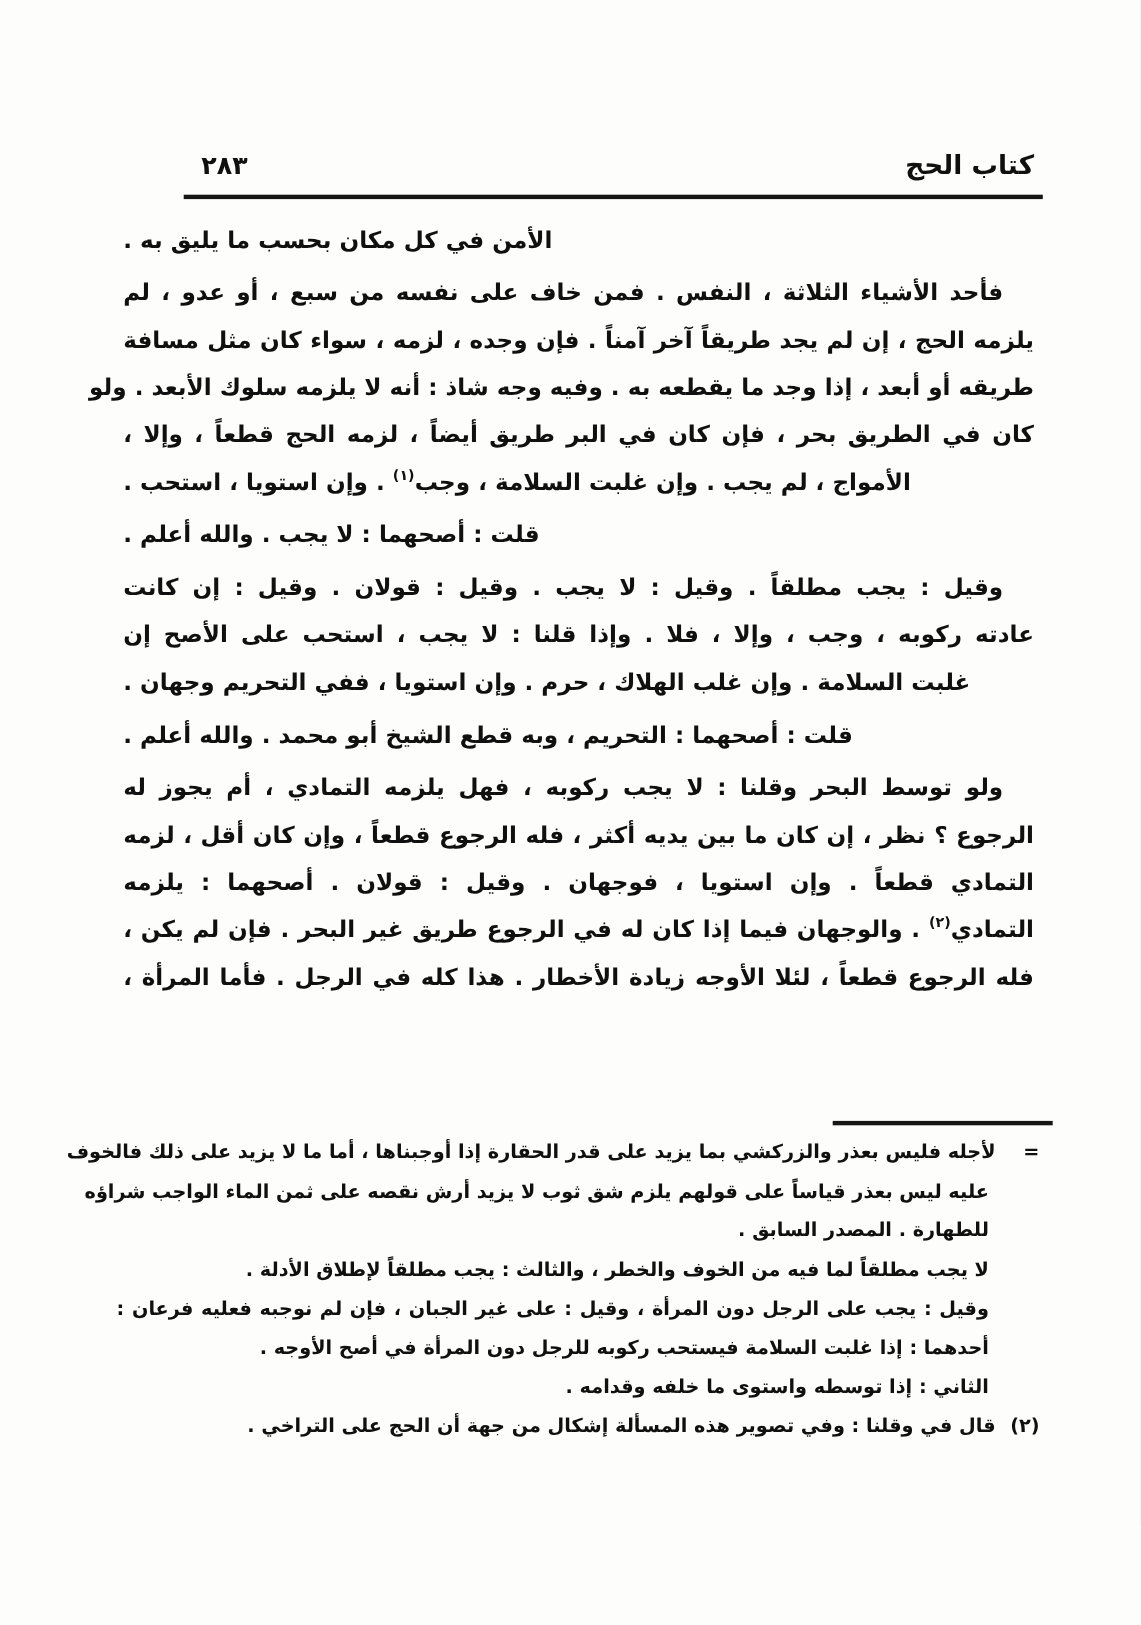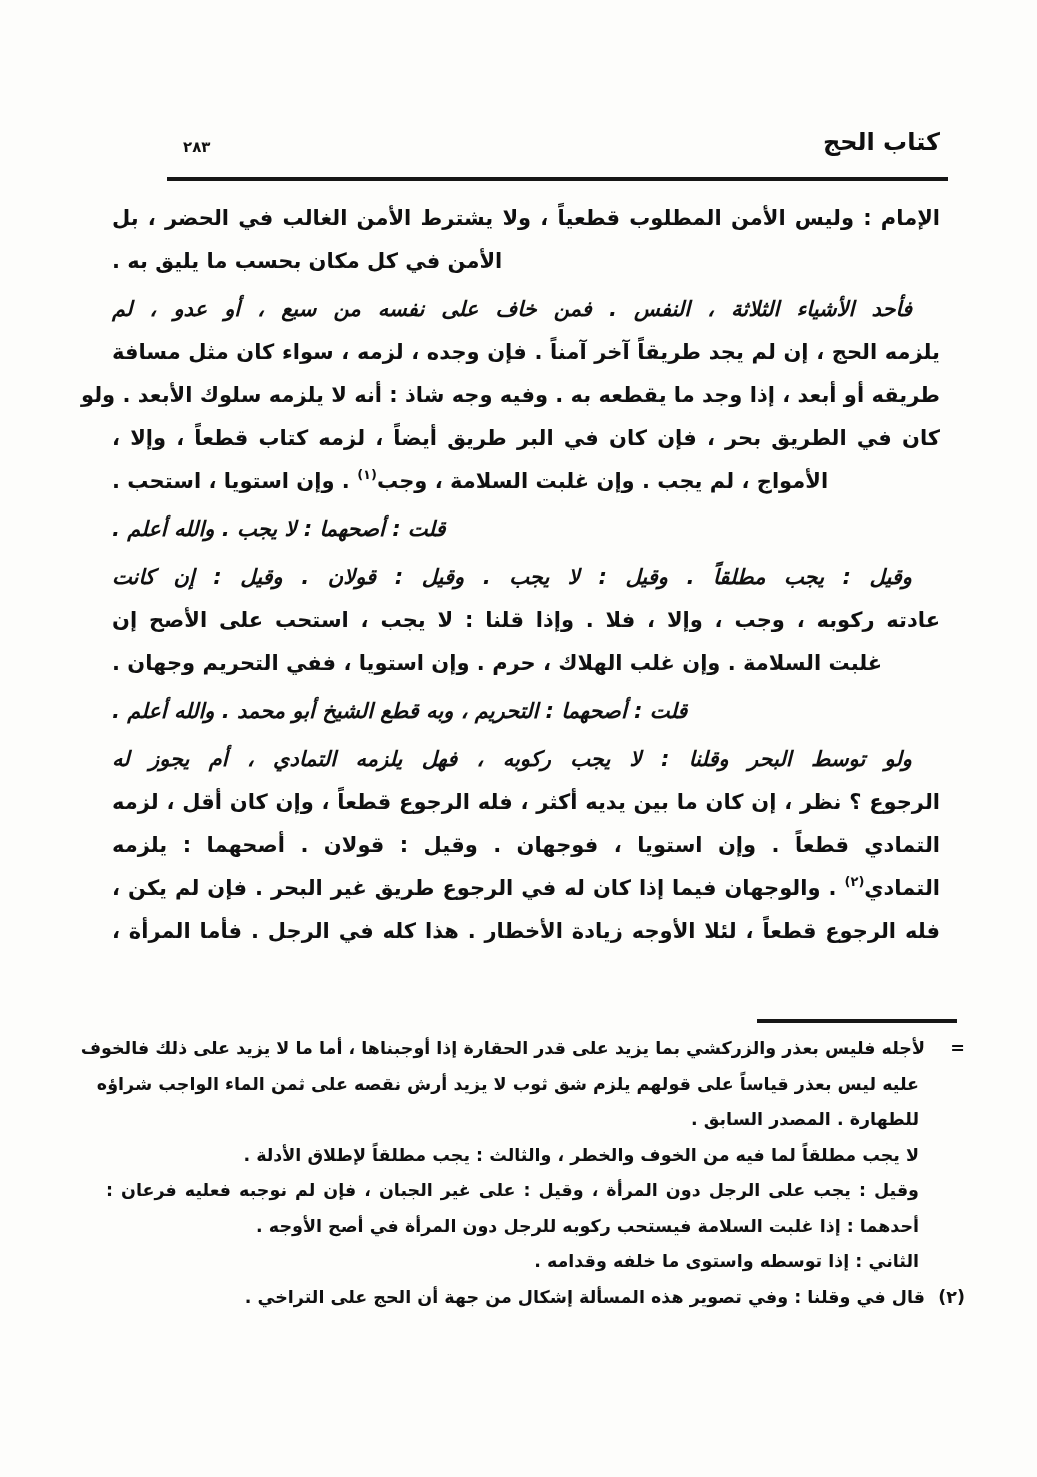--- a/index.html
+++ b/index.html
@@ -13,43 +13,43 @@
     overflow:hidden;
     margin:0 auto;
   }
   
   .hdr{
     position:absolute;top:126px;right:97px;left:183px;
     display:flex;justify-content:space-between;align-items:flex-end;
     font-weight:700;
   }
   .hdr .title{font-size:24px;letter-spacing:-1px;}
-  .hdr .pnum{font-size:15px;margin-top:12px;}
+  .hdr .pnum{font-size:23px;margin-top:12px;}
   .hdr-rule{
     position:absolute;top:177px;right:89px;left:167px;height:4px;
     background:#161616;
   }
   
   .body{
     position:absolute;top:192px;right:97px;left:112px;
     font-size:21px;line-height:43px;font-weight:700;
   }
   .body p{margin:0 0 5px 0;}
   .body p:last-child{margin-bottom:0;}
   .ln{white-space:nowrap;text-align:left;}
   .ln.j{text-align:justify;text-align-last:justify;}
-  .ln.ind{text-indent:28px;font-style:italic;}
+  .ln.ind{text-indent:28px;}
   sup.ref{font-size:13px;line-height:0;vertical-align:9px;font-weight:700;}
   
   .fn-sep{
     position:absolute;top:1019px;right:80px;width:200px;height:4px;
     background:#161616;
   }
   .fns{
-    position:absolute;top:1031px;right:72px;left:106px;
+    position:absolute;top:1031px;right:92px;left:106px;
     font-size:17.5px;line-height:35.5px;font-weight:700;
   }
   .fns .ln{white-space:nowrap;text-align:right;}
   .fns .ln.j{text-align:justify;text-align-last:justify;}
   .fns .ln.cont{padding-right:46px;}
   .fn-marker{display:inline-block;min-width:40px;text-align:right;}
 </style>
 </head>
 <body>
 
@@ -57,29 +57,28 @@
 
   <div class="hdr">
     <div class="title">كتاب الحج</div>
     <div class="pnum">٢٨٣</div>
   </div>
   <div class="hdr-rule"></div>
 
   <div class="body">
     <p>
       </p>
-      <div class="ln j">الإمام : وليس الأمن المطلوب قطعياً ، ولا يشترط الأمن الغالب في الحضر ، بل</div>
       <div class="ln">الأمن في كل مكان بحسب ما يليق به .</div>
     <p></p>
     <p>
       </p>
       <div class="ln j ind">فأحد الأشياء الثلاثة ، النفس . فمن خاف على نفسه من سبع ، أو عدو ، لم</div>
       <div class="ln j">يلزمه الحج ، إن لم يجد طريقاً آخر آمناً . فإن وجده ، لزمه ، سواء كان مثل مسافة</div>
       <div class="ln j">طريقه أو أبعد ، إذا وجد ما يقطعه به . وفيه وجه شاذ : أنه لا يلزمه سلوك الأبعد . ولو</div>
-      <div class="ln j">كان في الطريق بحر ، فإن كان في البر طريق أيضاً ، لزمه كتاب قطعاً ، وإلا ،</div>
+      <div class="ln j">كان في الطريق بحر ، فإن كان في البر طريق أيضاً ، لزمه الحج قطعاً ، وإلا ،</div>
       <div class="ln"><span>الأمواج ، لم يجب . وإن غلبت السلامة ، وجب</span><sup class="ref">(١)</sup><span> . وإن استويا ، استحب .</span></div>
     <p></p>
     <p>
       </p>
       <div class="ln ind">قلت : أصحهما : لا يجب . والله أعلم .</div>
     <p></p>
     <p>
       </p>
       <div class="ln j ind">وقيل : يجب مطلقاً . وقيل : لا يجب . وقيل : قولان . وقيل : إن كانت</div>
       <div class="ln j">عادته ركوبه ، وجب ، وإلا ، فلا . وإذا قلنا : لا يجب ، استحب على الأصح إن</div>

